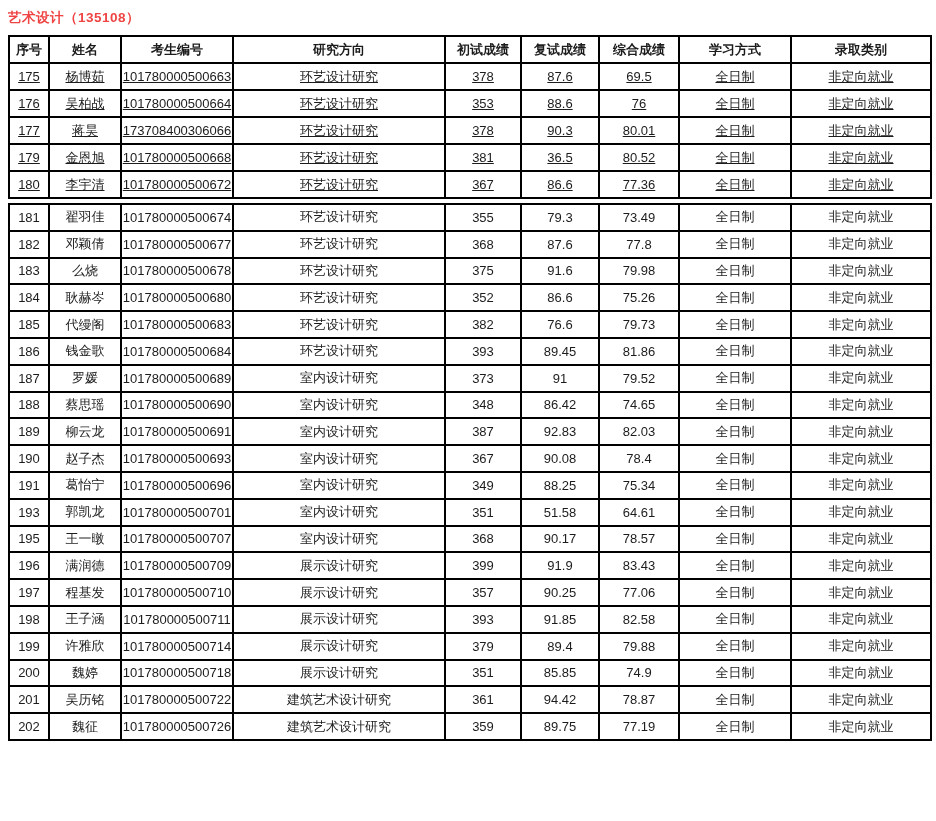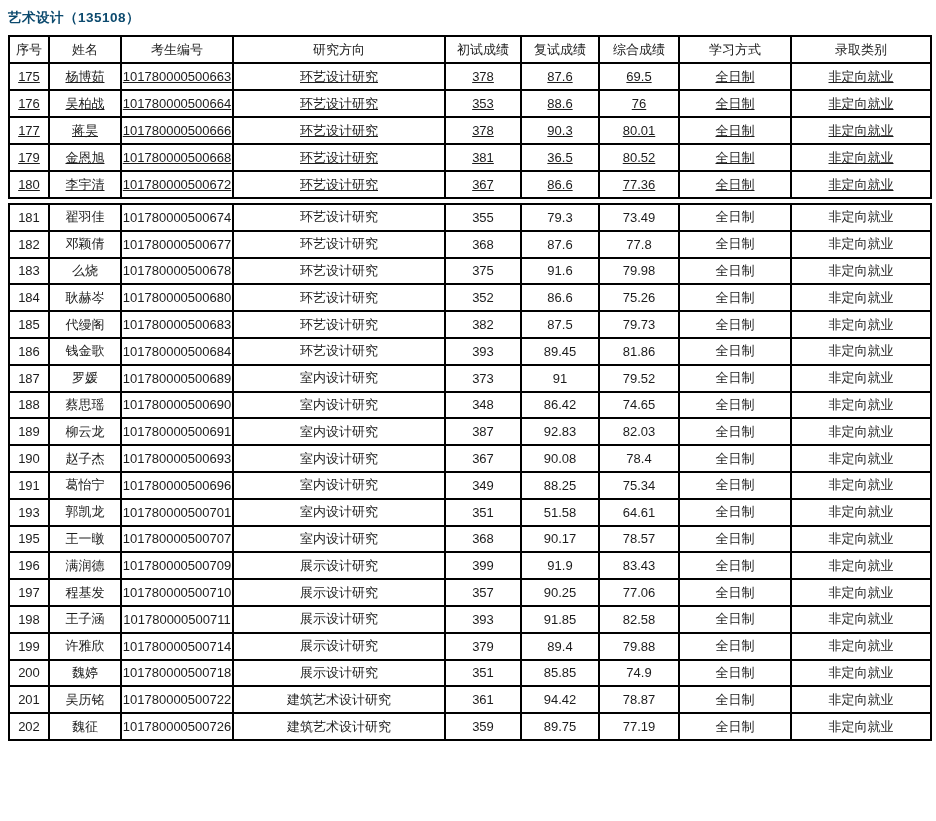--- a/index.html
+++ b/index.html
@@ -13,42 +13,42 @@
     height: 821px;
     overflow: hidden;
     background: #ffffff;
     font-family: "Liberation Sans", "DejaVu Sans", sans-serif;
     color: #1c1c1c;
   }
   .title {
     margin: 9px 0 8px 8px;
     font-size: 13.5px;
     font-weight: bold;
-    color: #0c4a6e;
+    color: #ef4444;
     letter-spacing: 0.5px;
   }
   table.grid {
     margin-left: 8px;
     width: 922px;
     table-layout: fixed;
     border-collapse: collapse;
   }
   table.grid th, table.grid td {
     border: 2px solid #000000;
     padding: 0;
     text-align: center;
     vertical-align: middle;
     overflow: hidden;
     white-space: nowrap;
     font-size: 13px;
     color: #1c1c1c;
   }
   table.grid th {
     height: 25px;
-    font-weight: normal;
+    font-weight: bold;
   }
   table#block1 td {
     height: 25px;
     text-decoration: underline;
   }
   table#block2 td {
     height: 24.8px;
   }
   .block-gap {
     height: 4px;
@@ -105,21 +105,21 @@
           <td>环艺设计研究</td>
           <td>353</td>
           <td>88.6</td>
           <td>76</td>
           <td>全日制</td>
           <td>非定向就业</td>
         </tr>
         <tr>
           <td>177</td>
           <td>蒋昊</td>
-          <td>101780000500666</td>
+          <td>173708400306066</td>
           <td>环艺设计研究</td>
           <td>378</td>
           <td>90.3</td>
           <td>80.01</td>
           <td>全日制</td>
           <td>非定向就业</td>
         </tr>
         <tr>
           <td>179</td>
           <td>金恩旭</td>
@@ -203,21 +203,21 @@
           <td>75.26</td>
           <td>全日制</td>
           <td>非定向就业</td>
         </tr>
         <tr>
           <td>185</td>
           <td>代缦阁</td>
           <td>101780000500683</td>
           <td>环艺设计研究</td>
           <td>382</td>
-          <td>87.5</td>
+          <td>76.6</td>
           <td>79.73</td>
           <td>全日制</td>
           <td>非定向就业</td>
         </tr>
         <tr>
           <td>186</td>
           <td>钱金歌</td>
           <td>101780000500684</td>
           <td>环艺设计研究</td>
           <td>393</td>

